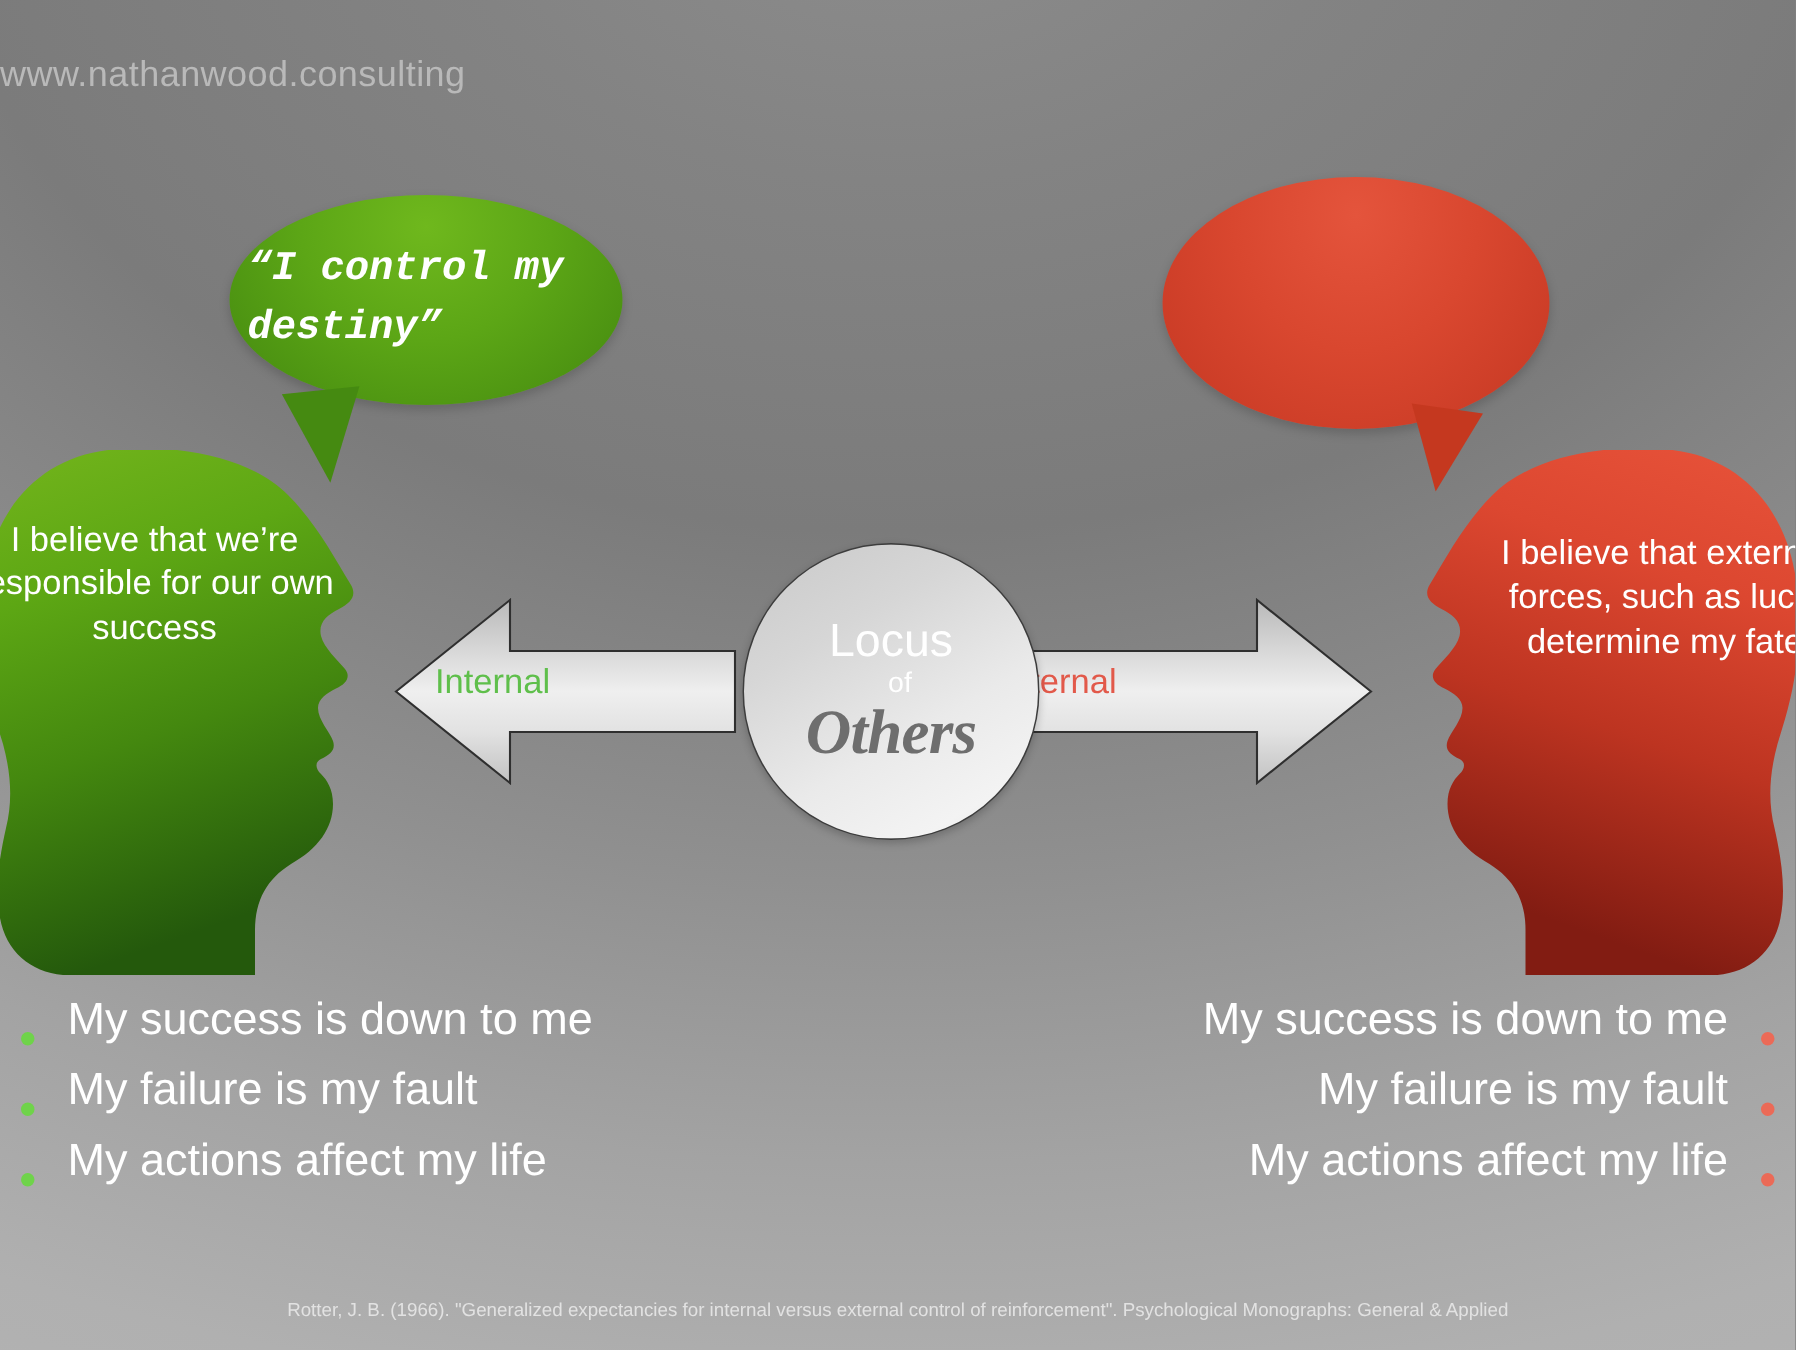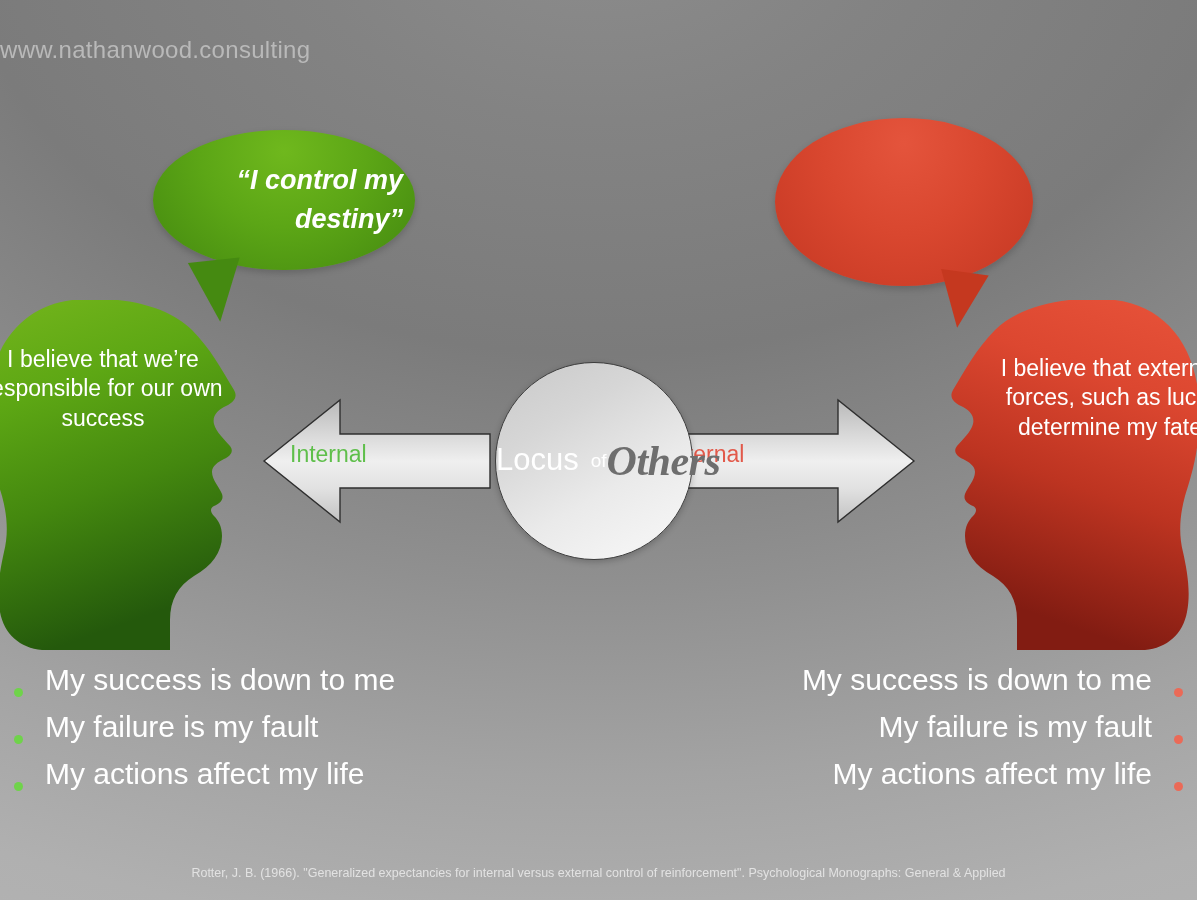--- a/index.html
+++ b/index.html
@@ -49,23 +49,23 @@
   }
   #head-left .head-text  { top: 45px; left: -24px; width: 290px; }
   #head-right .head-text { top: 54px; left: 40px;  width: 290px; }
 
   
   .bubble {
     position: absolute;
     display: flex;
     align-items: center;
     justify-content: center;
-    text-align: right;
-    color: #ffffff;
-    font-family: Liberation Sans, sans-serif;
+    text-align: left;
+    color: #ffffff;
+    font-family: Liberation Mono, monospace;
     font-style: italic;
     font-weight: bold;
   }
   #bubble-left {
     left: 153px;
     top: 130px;
     width: 262px;
     height: 140px;
     border-radius: 50%;
     font-size: 27px;
@@ -111,22 +111,23 @@
     position: absolute;
     left: 495px;
     top: 362px;
     width: 196px;
     height: 196px;
     border-radius: 50%;
     border: 1.4px solid #3d3d3d;
     background: linear-gradient(150deg, #c9c9c9 0%, #d6d6d6 30%, #eaeaea 62%, #f3f3f3 85%, #e3e3e3 100%);
     box-shadow: 0 2px 6px rgba(0,0,0,0.22);
     display: flex;
-    flex-direction: row;
+    flex-direction: column;
     align-items: center;
+    justify-content: center;
     z-index: 5;
   }
   #locus-word {
     color: #ffffff;
     font-size: 31px;
     line-height: 1;
     font-family: "Liberation Sans", sans-serif;
     margin-bottom: 4px;
   }
   #of-word {

